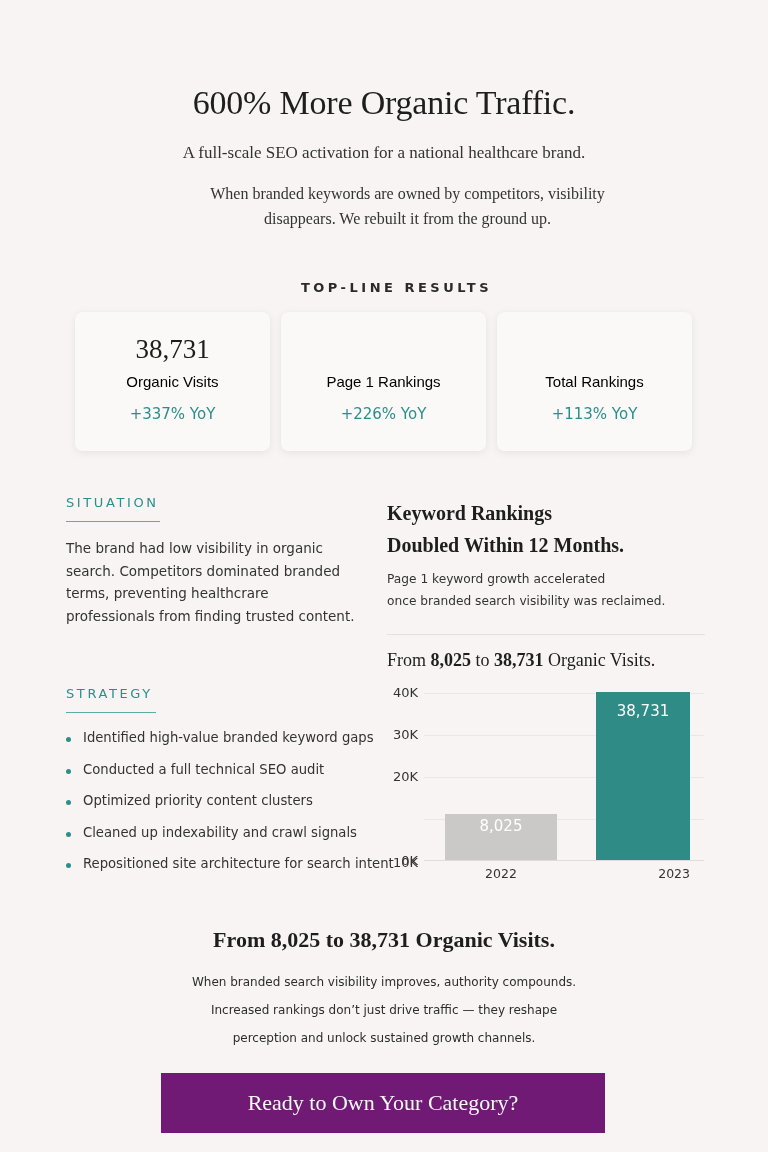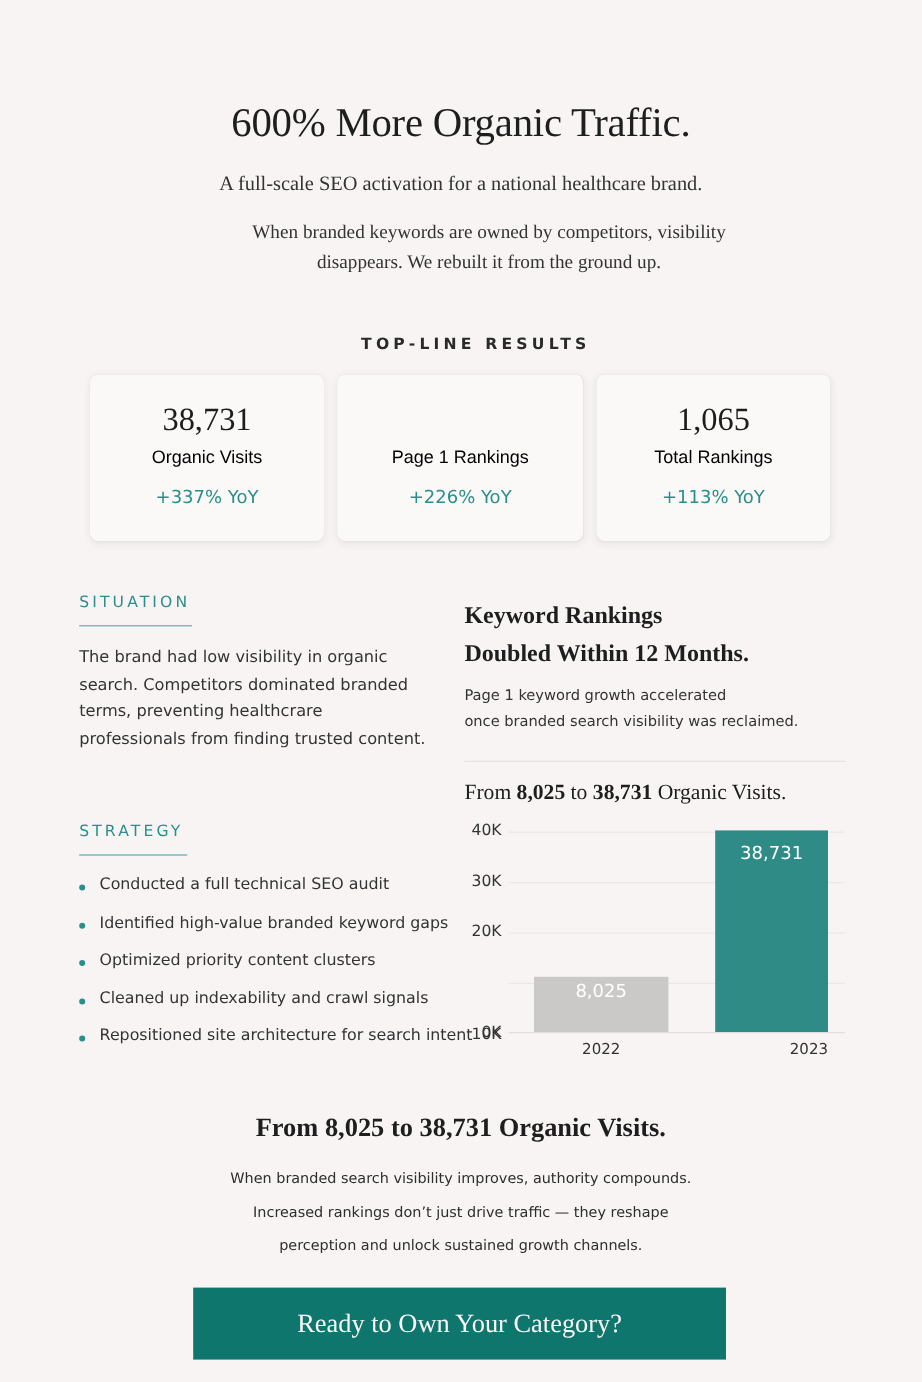--- a/index.html
+++ b/index.html
@@ -122,21 +122,21 @@
       top: 927px; font-family: "Liberation Serif", serif; font-size: 22px; color: #1e1e1e;
     }
     #closing-title b { font-weight: bold; }
     #closing-body {
       top: 968px; font-family: "DejaVu Sans", sans-serif; font-size: 12px;
       line-height: 28px; color: #2d2d2d;
     }
 
     #cta-button {
       position: absolute; left: 161px; top: 1073px; width: 444px; height: 60px;
-      background: #0f766e; color: #fafafa; border: none;
+      background: #701a75; color: #fafafa; border: none;
       font-family: "Liberation Serif", serif; font-size: 22px;
       display: flex; align-items: center; justify-content: center; cursor: pointer;
     }
   </style>
 </head>
 <body>
 
 <h1 id="hero-title" class="abs center">600% More Organic Traffic.</h1>
 <p id="hero-subtitle" class="abs center">A full-scale SEO activation for a national healthcare brand.</p>
 <div id="hero-body" class="abs center">
@@ -149,39 +149,38 @@
 <div class="card" style="left:75px; width:195px;">
   <div class="num">38,731</div>
   <div class="lbl">Organic Visits</div>
   <div class="chg">+337% YoY</div>
 </div>
 <div class="card" style="left:281px; width:205px;">
   <div class="lbl">Page 1 Rankings</div>
   <div class="chg">+226% YoY</div>
 </div>
 <div class="card" style="left:497px; width:195px;">
-  <div class="num">1,065</div>
   <div class="lbl">Total Rankings</div>
   <div class="chg">+113% YoY</div>
 </div>
 
 <div class="section-label" style="top:495px;">SITUATION</div>
 <div class="section-rule" style="top:521px; width:94px;"></div>
 <p id="situation-text">The brand had low visibility in organic search. Competitors dominated branded terms, preventing healthcrare professionals from finding trusted content.</p>
 
 <div class="section-label" style="top:686px;">STRATEGY</div>
 <div class="section-rule" style="top:712px; width:90px;"></div>
 <ul id="strategy-list">
   <li>
       <span class="dot"></span>
+      <span>Identified high-value branded keyword gaps</span>
+    </li>
+  <li>
+      <span class="dot"></span>
       <span>Conducted a full technical SEO audit</span>
-    </li>
-  <li>
-      <span class="dot"></span>
-      <span>Identified high-value branded keyword gaps</span>
     </li>
   <li>
       <span class="dot"></span>
       <span>Optimized priority content clusters</span>
     </li>
   <li>
       <span class="dot"></span>
       <span>Cleaned up indexability and crawl signals</span>
     </li>
   <li>

